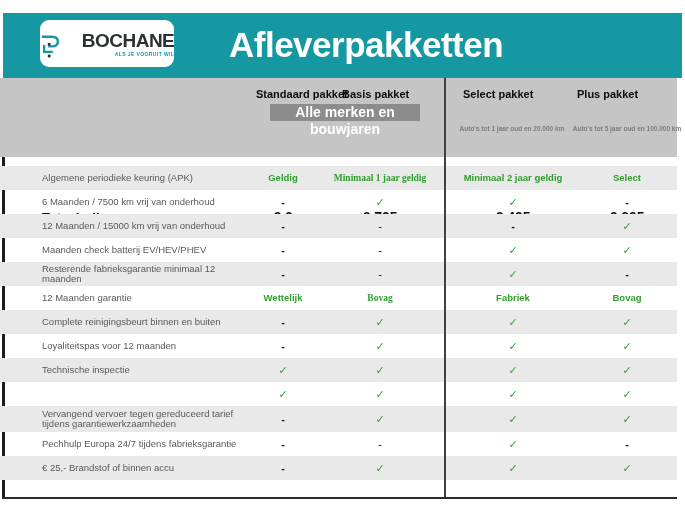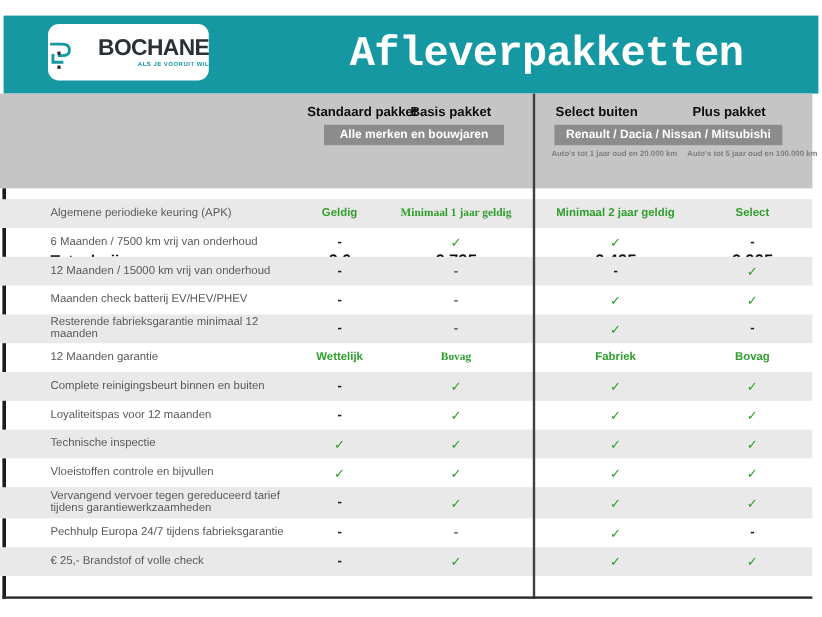--- a/index.html
+++ b/index.html
@@ -10,33 +10,33 @@
   .topbar{position:absolute;left:3px;top:13px;width:679px;height:65px;
           background:var(--teal,#1598a2);}
   .logo-card{position:absolute;left:37px;top:7px;width:134px;height:47px;
              background:#fff;border-radius:9px;display:flex;align-items:center;
              justify-content:center;gap:20px;}
   .logo-icon{flex:0 0 auto;margin-top:2px;}
   .logo-text{display:flex;flex-direction:column;align-items:flex-end;line-height:1;}
   .brand-name{font-size:19px;font-weight:bold;color:#2b3037;letter-spacing:-.5px;}
   .brand-tagline{font-size:5px;font-weight:bold;color:var(--teal,#1598a2);
                  letter-spacing:.4px;margin-top:2px;}
-  .page-title{position:absolute;left:226px;right:0;top:12px;text-align:center;
-              color:#fff;font-size:35px;font-weight:bold;letter-spacing:-.5px;font-family:Liberation Mono, monospace;}
+  .page-title{position:absolute;left:226px;right:0;top:12px;
+              color:#fff;font-size:35px;font-weight:bold;letter-spacing:-.5px;}
 
   
   .pkg-band{position:absolute;left:0;top:78px;width:677px;height:79px;
             background:var(--header_gray,#c5c5c5);}
   .colhead{position:absolute;top:9px;height:14px;font-size:11px;font-weight:bold;
            color:#0d0d0d;text-align:left;line-height:14px;}
   .ch0{left:256px;width:100px;} .ch1{left:342px;width:100px;}
   .ch2{left:463px;width:100px;} .ch3{left:577px;width:100px;}
   .banner{position:absolute;top:26px;height:17px;background:var(--banner_gray,#8c8c8c);
           color:#fff;font-weight:bold;text-align:center;line-height:17px;}
-  .bn0{left:270px;width:150px;font-size:10px;}
+  .bn0{left:270px;width:150px;font-size:14px;}
   .bn1{left:462px;width:190px;font-size:10px;}
   .note{position:absolute;top:47px;width:124px;font-size:6.5px;font-weight:bold;
         color:#7d7d7d;text-align:center;}
   .nt0{left:450px;} .nt1{left:565px;}
   .total-label{position:absolute;left:42px;top:132px;font-size:13px;font-weight:bold;
                color:#0d0d0d;}
   .price{position:absolute;top:131px;font-size:14px;font-weight:bold;color:#0d0d0d;
          text-align:center;}
   .pr0{left:233px;width:100px;} .pr1{left:325px;width:110px;}
   .pr2{left:458px;width:110px;} .pr3{left:572px;width:110px;}
@@ -83,25 +83,24 @@
         <span class="brand-name">BOCHANE</span>
         <span class="brand-tagline">ALS JE VOORUIT WIL</span>
       </div>
     </div>
     <div class="page-title">Afleverpakketten</div>
   </div>
 
   <div class="pkg-band">
     <div class="colhead ch0">Standaard pakket</div>
     <div class="colhead ch1">Basis pakket</div>
-    <div class="colhead ch2">Select buiten</div>
+    <div class="colhead ch2">Select pakket</div>
     <div class="colhead ch3">Plus pakket</div>
 
     <div class="banner bn0">Alle merken en bouwjaren</div>
-    <div class="banner bn1">Renault / Dacia / Nissan / Mitsubishi</div>
 
     <div class="note nt0">Auto's tot 1 jaar oud en 20.000 km</div>
     <div class="note nt1">Auto's tot 5 jaar oud en 100.000 km</div>
 
     <div class="total-label">Totaalprijs</div>
     <div class="price pr0">€ 0</div>
     <div class="price pr1">€ 795</div>
     <div class="price pr2">€ 495</div>
     <div class="price pr3">€ 995</div>
   </div>
@@ -165,21 +164,20 @@
     <div class="fval v3 check">✓</div>
   </div>
       <div class="frow odd">
     <div class="flabel">Technische inspectie</div>
     <div class="fval v0 check">✓</div>
     <div class="fval v1 check">✓</div>
     <div class="fval v2 check">✓</div>
     <div class="fval v3 check">✓</div>
   </div>
       <div class="frow even">
-    <div class="flabel">Vloeistoffen controle en bijvullen</div>
     <div class="fval v0 check">✓</div>
     <div class="fval v1 check">✓</div>
     <div class="fval v2 check">✓</div>
     <div class="fval v3 check">✓</div>
   </div>
       <div class="frow odd tall">
     <div class="flabel">Vervangend vervoer tegen gereduceerd tarief
 tijdens garantiewerkzaamheden</div>
     <div class="fval v0 dash">-</div>
     <div class="fval v1 check">✓</div>
@@ -187,21 +185,21 @@
     <div class="fval v3 check">✓</div>
   </div>
       <div class="frow even">
     <div class="flabel">Pechhulp Europa 24/7 tijdens fabrieksgarantie</div>
     <div class="fval v0 dash">-</div>
     <div class="fval v1 dash">-</div>
     <div class="fval v2 check">✓</div>
     <div class="fval v3 dash">-</div>
   </div>
       <div class="frow odd">
-    <div class="flabel">€ 25,- Brandstof of volle check</div>
+    <div class="flabel">€ 25,- Brandstof of binnen accu</div>
     <div class="fval v0 dash">-</div>
     <div class="fval v1 check">✓</div>
     <div class="fval v2 check">✓</div>
     <div class="fval v3 check">✓</div>
   </div>
     </div>
 
   <div class="v-divider"></div>
   <div class="bottom-border"></div>
 </div>

